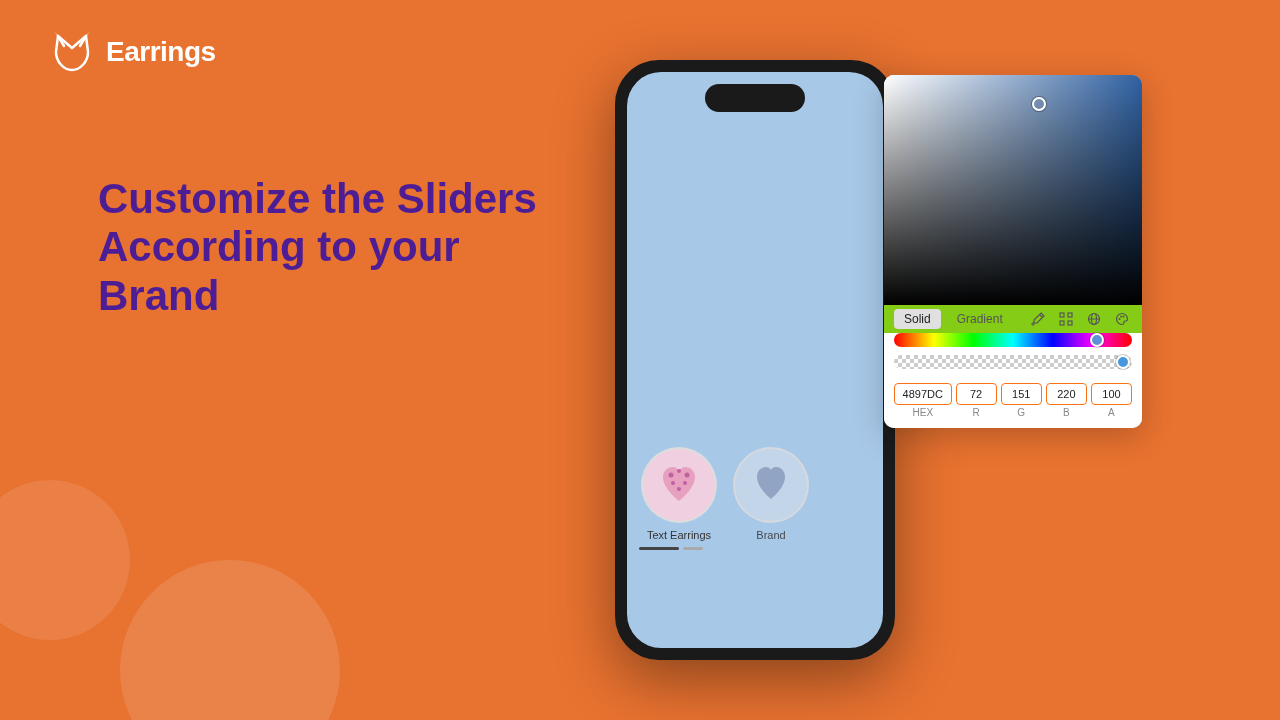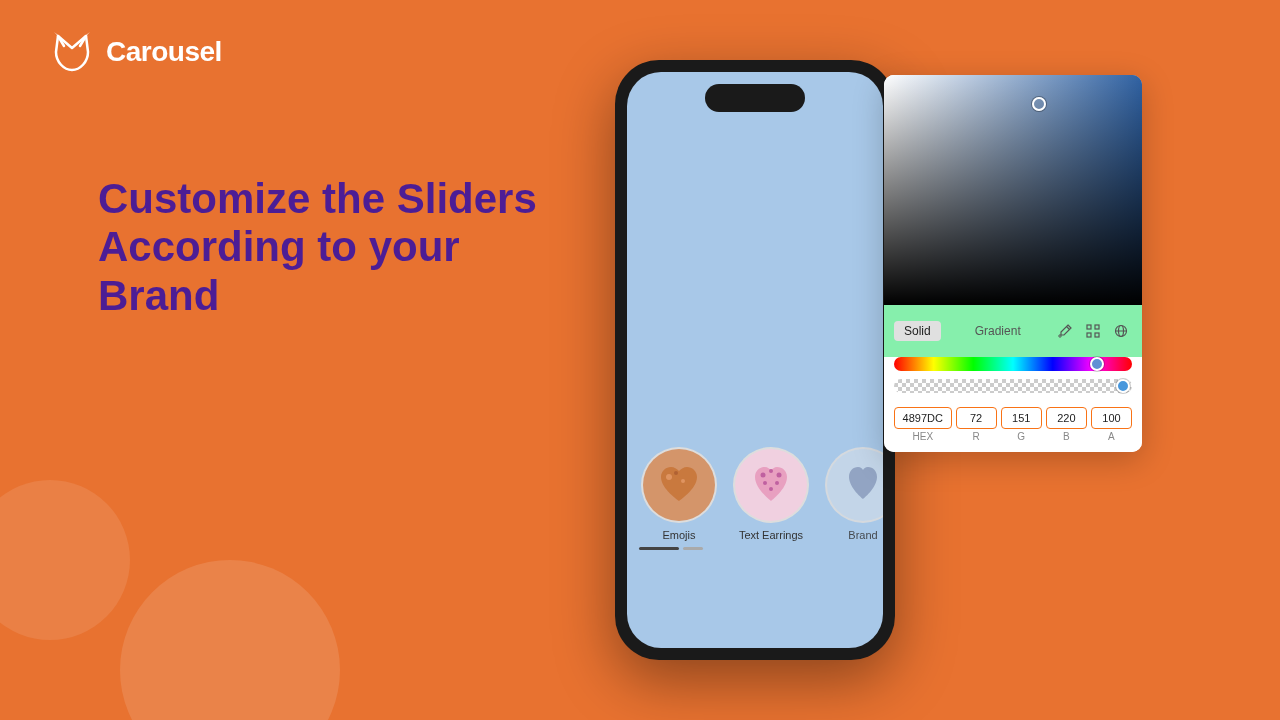--- a/index.html
+++ b/index.html
@@ -202,23 +202,23 @@
       height: 14px;
       border-radius: 50%;
       border: 2px solid #fff;
       box-shadow: 0 0 0 1px rgba(0,0,0,0.3);
     }
 
     
     .picker-tabs {
       display: flex;
       align-items: center;
-      padding: 16px 10px;
-      gap: 24px;
-      background: #86efac;
+      padding: 4px 10px;
+      gap: 6px;
+      background: #84cc16;
     }
     .tab-btn {
       padding: 3px 10px;
       border-radius: 4px;
       font-size: 12px;
       font-weight: 500;
       cursor: pointer;
       border: none;
       background: transparent;
       color: #555;
@@ -335,53 +335,35 @@
     <svg viewBox="0 0 44 44" fill="none" xmlns="http://www.w3.org/2000/svg">
 
       <path d="M8 6 L22 18 L36 6 L38 22 C38 32 30 40 22 40 C14 40 6 32 6 22 Z" fill="none" stroke="white" stroke-width="2.5" stroke-linejoin="round"></path>
       <path d="M8 6 L14 16" stroke="white" stroke-width="2.5" stroke-linecap="round"></path>
       <path d="M36 6 L30 16" stroke="white" stroke-width="2.5" stroke-linecap="round"></path>
 
       <path d="M8 6 L4 2 L12 8 Z" fill="white"></path>
       <path d="M36 6 L40 2 L32 8 Z" fill="white"></path>
     </svg>
   </div>
-  <span class="logo-text">Carousel</span>
+  <span class="logo-text">Earrings</span>
 </div>
 
 <div class="left-content">
   <h1 class="main-heading">Customize the Sliders According to your Brand</h1>
 </div>
 
 <div class="phone-container">
   <div class="phone-frame">
     <div class="phone-screen">
       <div class="phone-notch"></div>
 
       <div class="phone-slider-area">
         <div class="slider-items">
 
-          <div class="slider-item">
-            <div class="slider-img">
-              <svg width="72" height="72" viewBox="0 0 72 72">
-                <defs>
-                  <clipPath id="circle1">
-                      <circle cx="36" cy="36" r="36"></circle>
-                    </clipPath>
-                </defs>
-                <circle cx="36" cy="36" r="36" fill="#d4956a"></circle>
-
-                <path d="M36 52 C36 52 18 40 18 28 C18 22 23 18 28 18 C31 18 34 20 36 22 C38 20 41 18 44 18 C49 18 54 22 54 28 C54 40 36 52 36 52Z" fill="#c8753a" opacity="0.9"></path>
-                <circle cx="26" cy="28" r="3" fill="#e8a070" opacity="0.7"></circle>
-                <circle cx="40" cy="32" r="2" fill="#e8a070" opacity="0.7"></circle>
-                <circle cx="33" cy="24" r="2" fill="#a0522d" opacity="0.6"></circle>
-              </svg>
-            </div>
-            <span class="slider-label">Emojis</span>
-          </div>
 
           <div class="slider-item">
             <div class="slider-img">
               <svg width="72" height="72" viewBox="0 0 72 72">
                 <circle cx="36" cy="36" r="36" fill="#f0d0e0"></circle>
 
                 <path d="M36 52 C36 52 20 40 20 28 C20 22 24.5 18 30 18 C32.5 18 35 20 36 21.5 C37 20 39.5 18 42 18 C47.5 18 52 22 52 28 C52 40 36 52 36 52Z" fill="#e8a0c0"></path>
 
                 <circle cx="28" cy="26" r="2.5" fill="#c060a0"></circle>
                 <circle cx="36" cy="22" r="2" fill="#c060a0"></circle>

